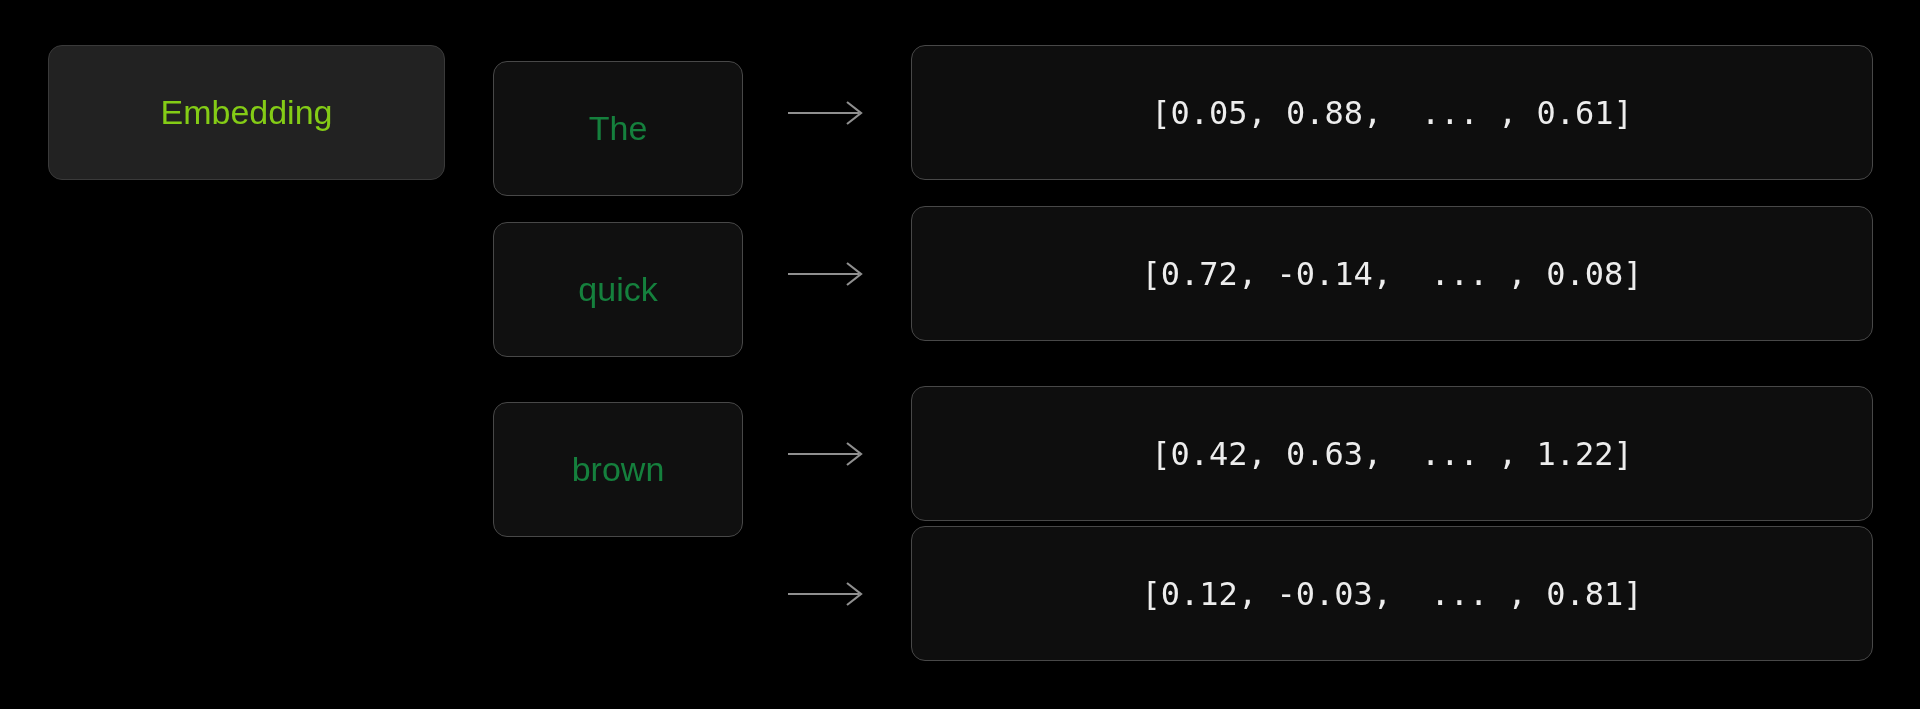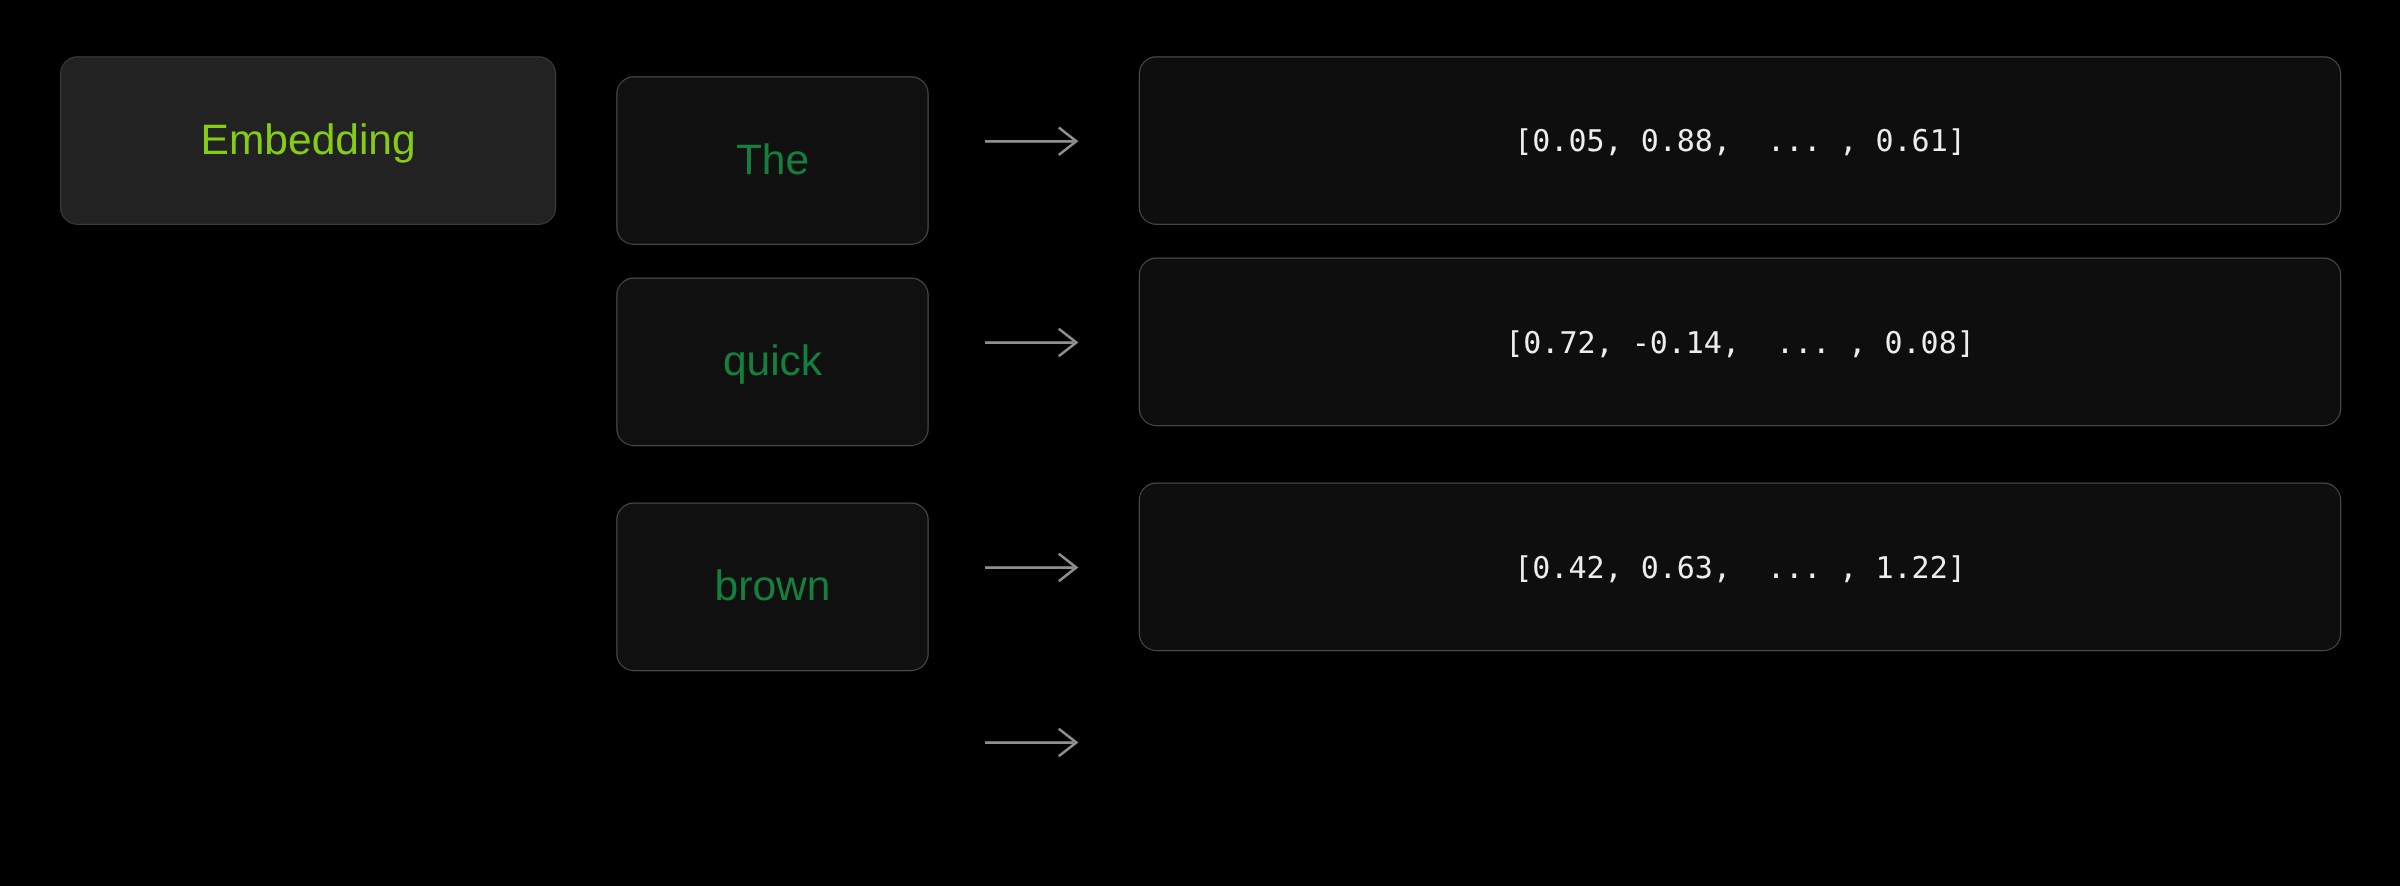--- a/index.html
+++ b/index.html
@@ -63,21 +63,21 @@
     display: block;
   }
   .vector-box {
     left: 911px;
     top: 0;
     width: 962px;
     background: #0e0e0e;
     border: 1px solid #484848;
     color: #ededed;
     font-family: "DejaVu Sans Mono", monospace;
-    font-size: 24px;
+    font-size: 32px;
     white-space: pre;
   }
 </style>
 </head>
 <body>
 
 <div class="canvas">
 
   <div class="box embedding-box">
     <span>Embedding</span>
@@ -120,15 +120,18 @@
     <div class="box vector-box">
       <span>[0.42, 0.63,  ... , 1.22]</span>
     </div>
   </div>
 
   <div class="row row-3">
     <svg class="arrow" viewBox="0 0 80 30">
       <line x1="1" y1="15" x2="72" y2="15" stroke="#8f8f8f" stroke-width="2.2"></line>
       <polyline points="60,4 74,15 60,26" fill="none" stroke="#8f8f8f" stroke-width="2.2"></polyline>
     </svg>
+    <div class="box vector-box">
+      <span>[0.12, -0.03,  ... , 0.81]</span>
+    </div>
   </div>
 
 </div>
 
 </body></html>

